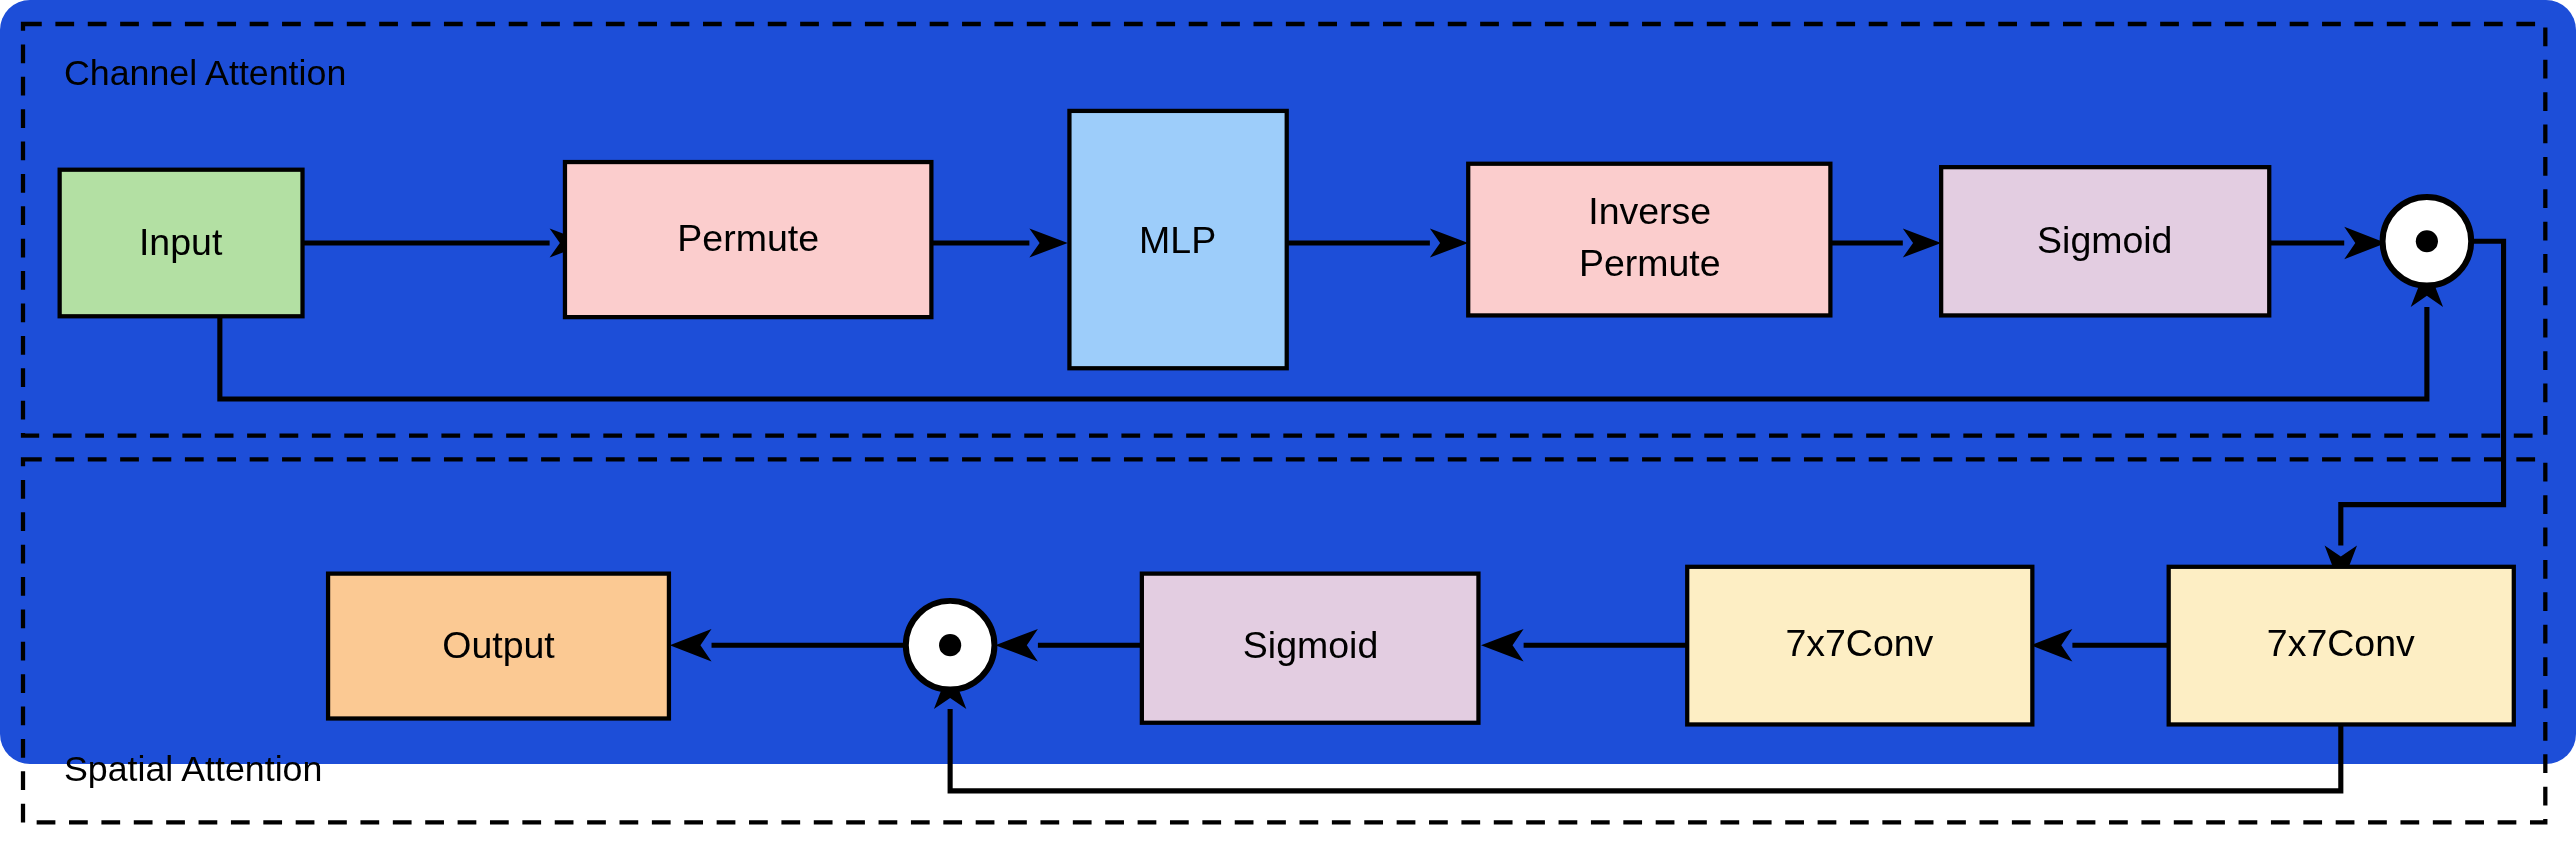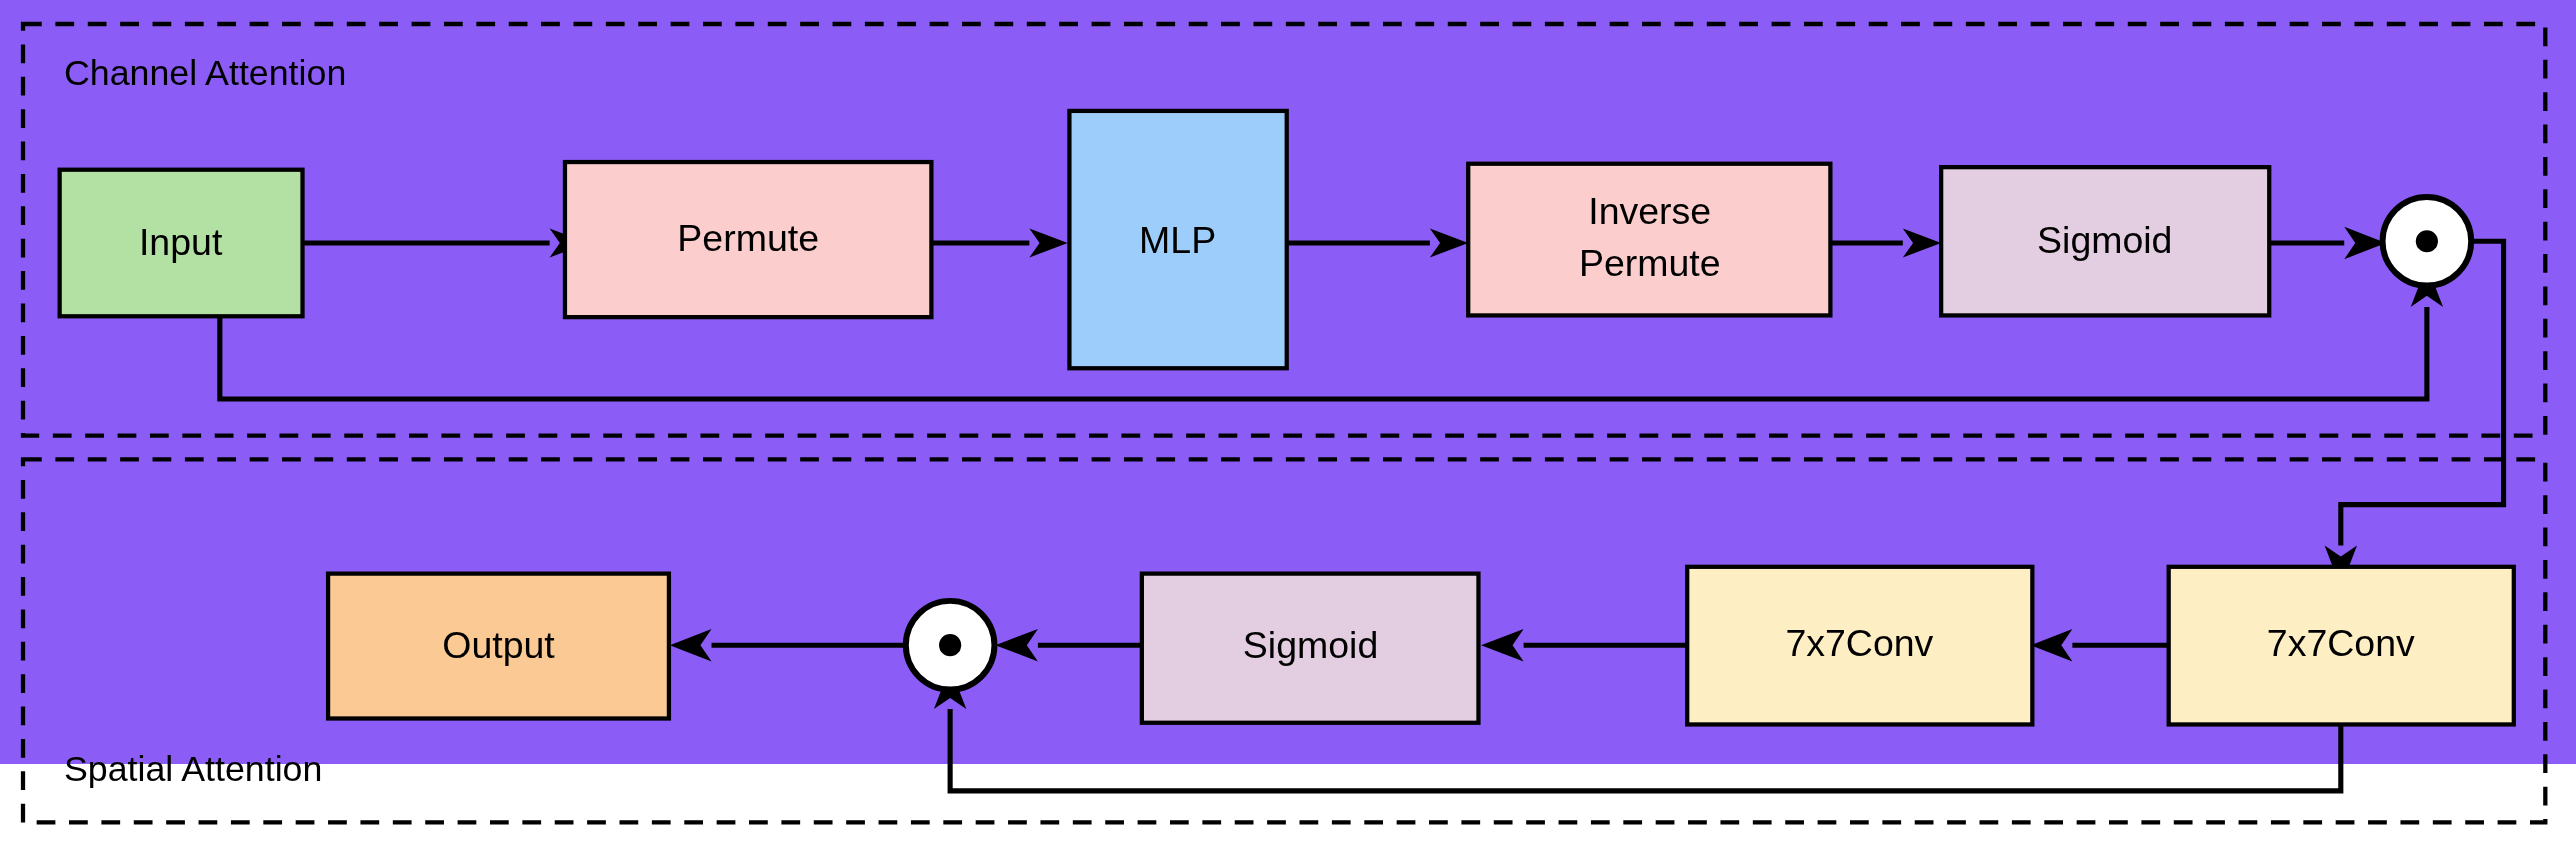--- a/index.html
+++ b/index.html
@@ -10,21 +10,22 @@
   body {
     width: 2576px;
     height: 849px;
     font-family: "Liberation Sans", sans-serif;
     overflow: hidden;
   }
   #diagram-root {
     position: relative;
     width: 2576px;
     height: 764px;
-    background: #8b5cf6;
+    background: #1d4ed8;
+    border-radius: 30px;
   }
   svg#diagram-svg {
     position: absolute;
     left: 0;
     top: 0;
     width: 2576px;
     height: 849px;
     display: block;
   }
   .node-box {

